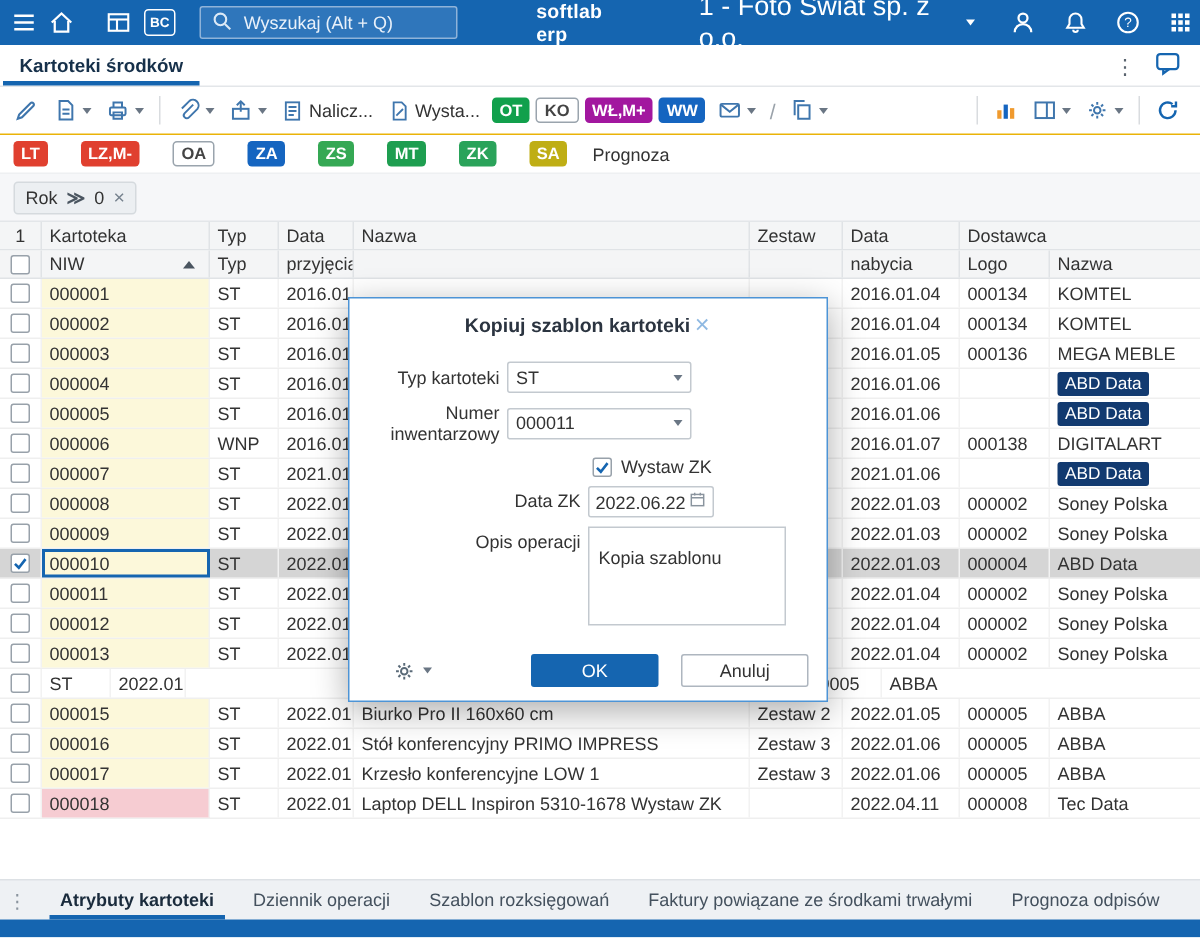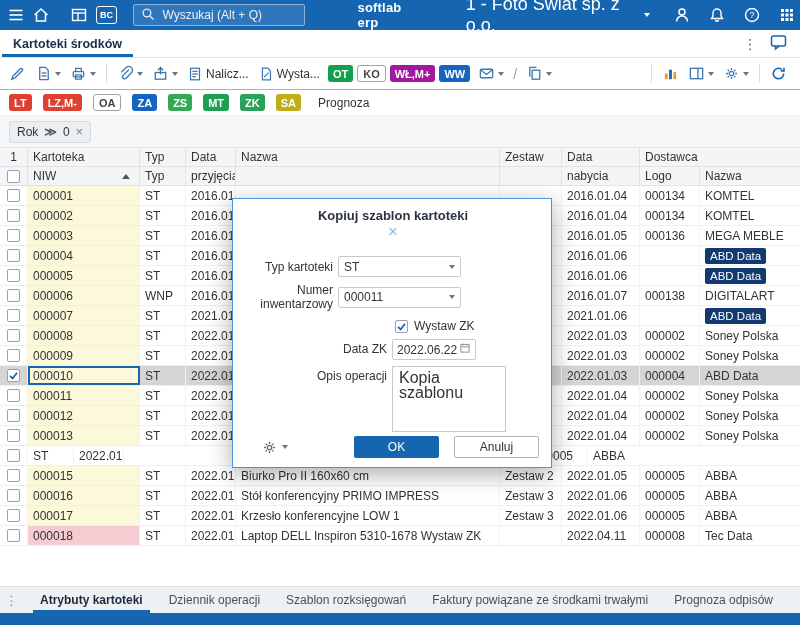--- a/index.html
+++ b/index.html
@@ -77,35 +77,35 @@
   .fdots{color:#8a949e;font-size:13px;padding:0 9px 0 5px;cursor:pointer;}
   .ftab{height:100%;display:flex;align-items:center;padding:0 13px;font-size:12px;color:#44515e;position:relative;
         white-space:nowrap;cursor:pointer;box-sizing:border-box;}
   .ftab.active{color:#1a2b3c;font-weight:bold;}
   .ftab.active::after{content:"";position:absolute;left:6px;right:6px;bottom:0;height:3px;background:#1565b0;}
   .bluebar{height:12px;background:#1565b0;}
 
   
   .dialog{position:absolute;left:232px;top:198px;width:320px;height:270px;background:#fff;border:1px solid #4d94d6;
           box-shadow:0 6px 22px rgba(0,0,0,.33);z-index:20;box-sizing:border-box;}
-  .dlg-head{display:flex;align-items:center;justify-content:center;padding:9px 10px 4px 12px;flex-direction:column;}
+  .dlg-head{display:flex;align-items:center;justify-content:center;padding:9px 10px 4px 12px;}
   .dlg-title{font-size:13px;font-weight:bold;color:#2b3440;}
   .dlg-close{color:#8fb9e2;font-size:17px;line-height:1;padding:0 3px;cursor:pointer;}
   .dlg-row{display:flex;align-items:center;margin:6px 12px 0 4px;}
   .dlg-row.first{margin-top:12px;}
   .dlg-row.top{align-items:flex-start;}
   .lbl{font-size:12px;color:#333;text-align:right;margin-right:5px;box-sizing:border-box;}
   .lbl-a{width:96px;text-align:right;} .lbl-b{width:150px;line-height:21px;}
   .dd{width:123px;height:21px;border:1px solid #c3c9cf;border-radius:2px;display:flex;align-items:center;
       justify-content:space-between;padding:0 5px;font-size:12px;color:#333;box-sizing:border-box;background:#fff;cursor:pointer;}
   .datefield{width:84px;height:21px;border:1px solid #c3c9cf;border-radius:2px;display:flex;align-items:center;
       justify-content:space-between;padding:0 4px;font-size:12px;color:#333;box-sizing:border-box;cursor:text;}
   .chk-row{margin:8px 12px 0 162px;display:flex;align-items:center;gap:6px;}
   .chk-label{font-size:12px;color:#333;}
-  .ta{width:114px;height:66px;border:1px solid #c3c9cf;font-size:16px;color:#333;padding:3px 6px;
+  .ta{width:132px;height:66px;border:1px solid #c3c9cf;font-size:12px;color:#333;padding:13px 6px;
       box-sizing:border-box;overflow:hidden;line-height:15px;cursor:text;}
   .dlg-buttons{position:absolute;left:0;right:0;bottom:9px;display:flex;align-items:center;padding:0 12px;}
   .gear-btn{display:flex;align-items:center;gap:4px;margin-left:16px;cursor:pointer;}
   .btn{height:22px;width:85px;display:flex;align-items:center;justify-content:center;font-size:12px;
        border-radius:2px;box-sizing:border-box;cursor:pointer;}
   .btn-ok{background:#1565b0;color:#fff;margin-left:auto;}
   .btn-cancel{background:#fff;border:1px solid #aeb6bf;color:#333;margin-left:15px;}
 </style>
 </head>
 <body>
@@ -306,21 +306,21 @@
       <span class="tbtn">
         <svg width="17" height="17" viewBox="0 0 18 18" fill="none" stroke="#1565b0" stroke-width="1.7">
             <path d="M14.5 9 a5.5 5.5 0 1 1 -2.1-4.3"></path>
             <path d="M14.8 2.8 v3.4 h-3.4"></path>
           </svg>
       </span>
     </div>
   </div>
 
   <div class="filterrow">
-    <span style="display:flex;align-items:center;gap:7px;justify-content:flex-end;">
+    <span style="display:flex;align-items:center;gap:18px;justify-content:flex-end;">
         <span class="badge" style="background: rgb(224, 64, 47); color: rgb(255, 255, 255);">LT</span>
         <span class="badge" style="background: rgb(224, 64, 47); color: rgb(255, 255, 255);">LZ,M-</span>
         <span class="badge" style="background: rgb(255, 255, 255); color: rgb(68, 68, 68); border: 1px solid rgb(154, 164, 173);">OA</span>
         <span class="badge" style="background: rgb(21, 101, 192); color: rgb(255, 255, 255);">ZA</span>
         <span class="badge" style="background: rgb(53, 168, 84); color: rgb(255, 255, 255);">ZS</span>
         <span class="badge" style="background: rgb(30, 158, 80); color: rgb(255, 255, 255);">MT</span>
         <span class="badge" style="background: rgb(42, 163, 90); color: rgb(255, 255, 255);">ZK</span>
         <span class="badge" style="background: rgb(191, 174, 21); color: rgb(255, 255, 255);">SA</span>
       </span>
     <span class="prognoza">Prognoza</span>

